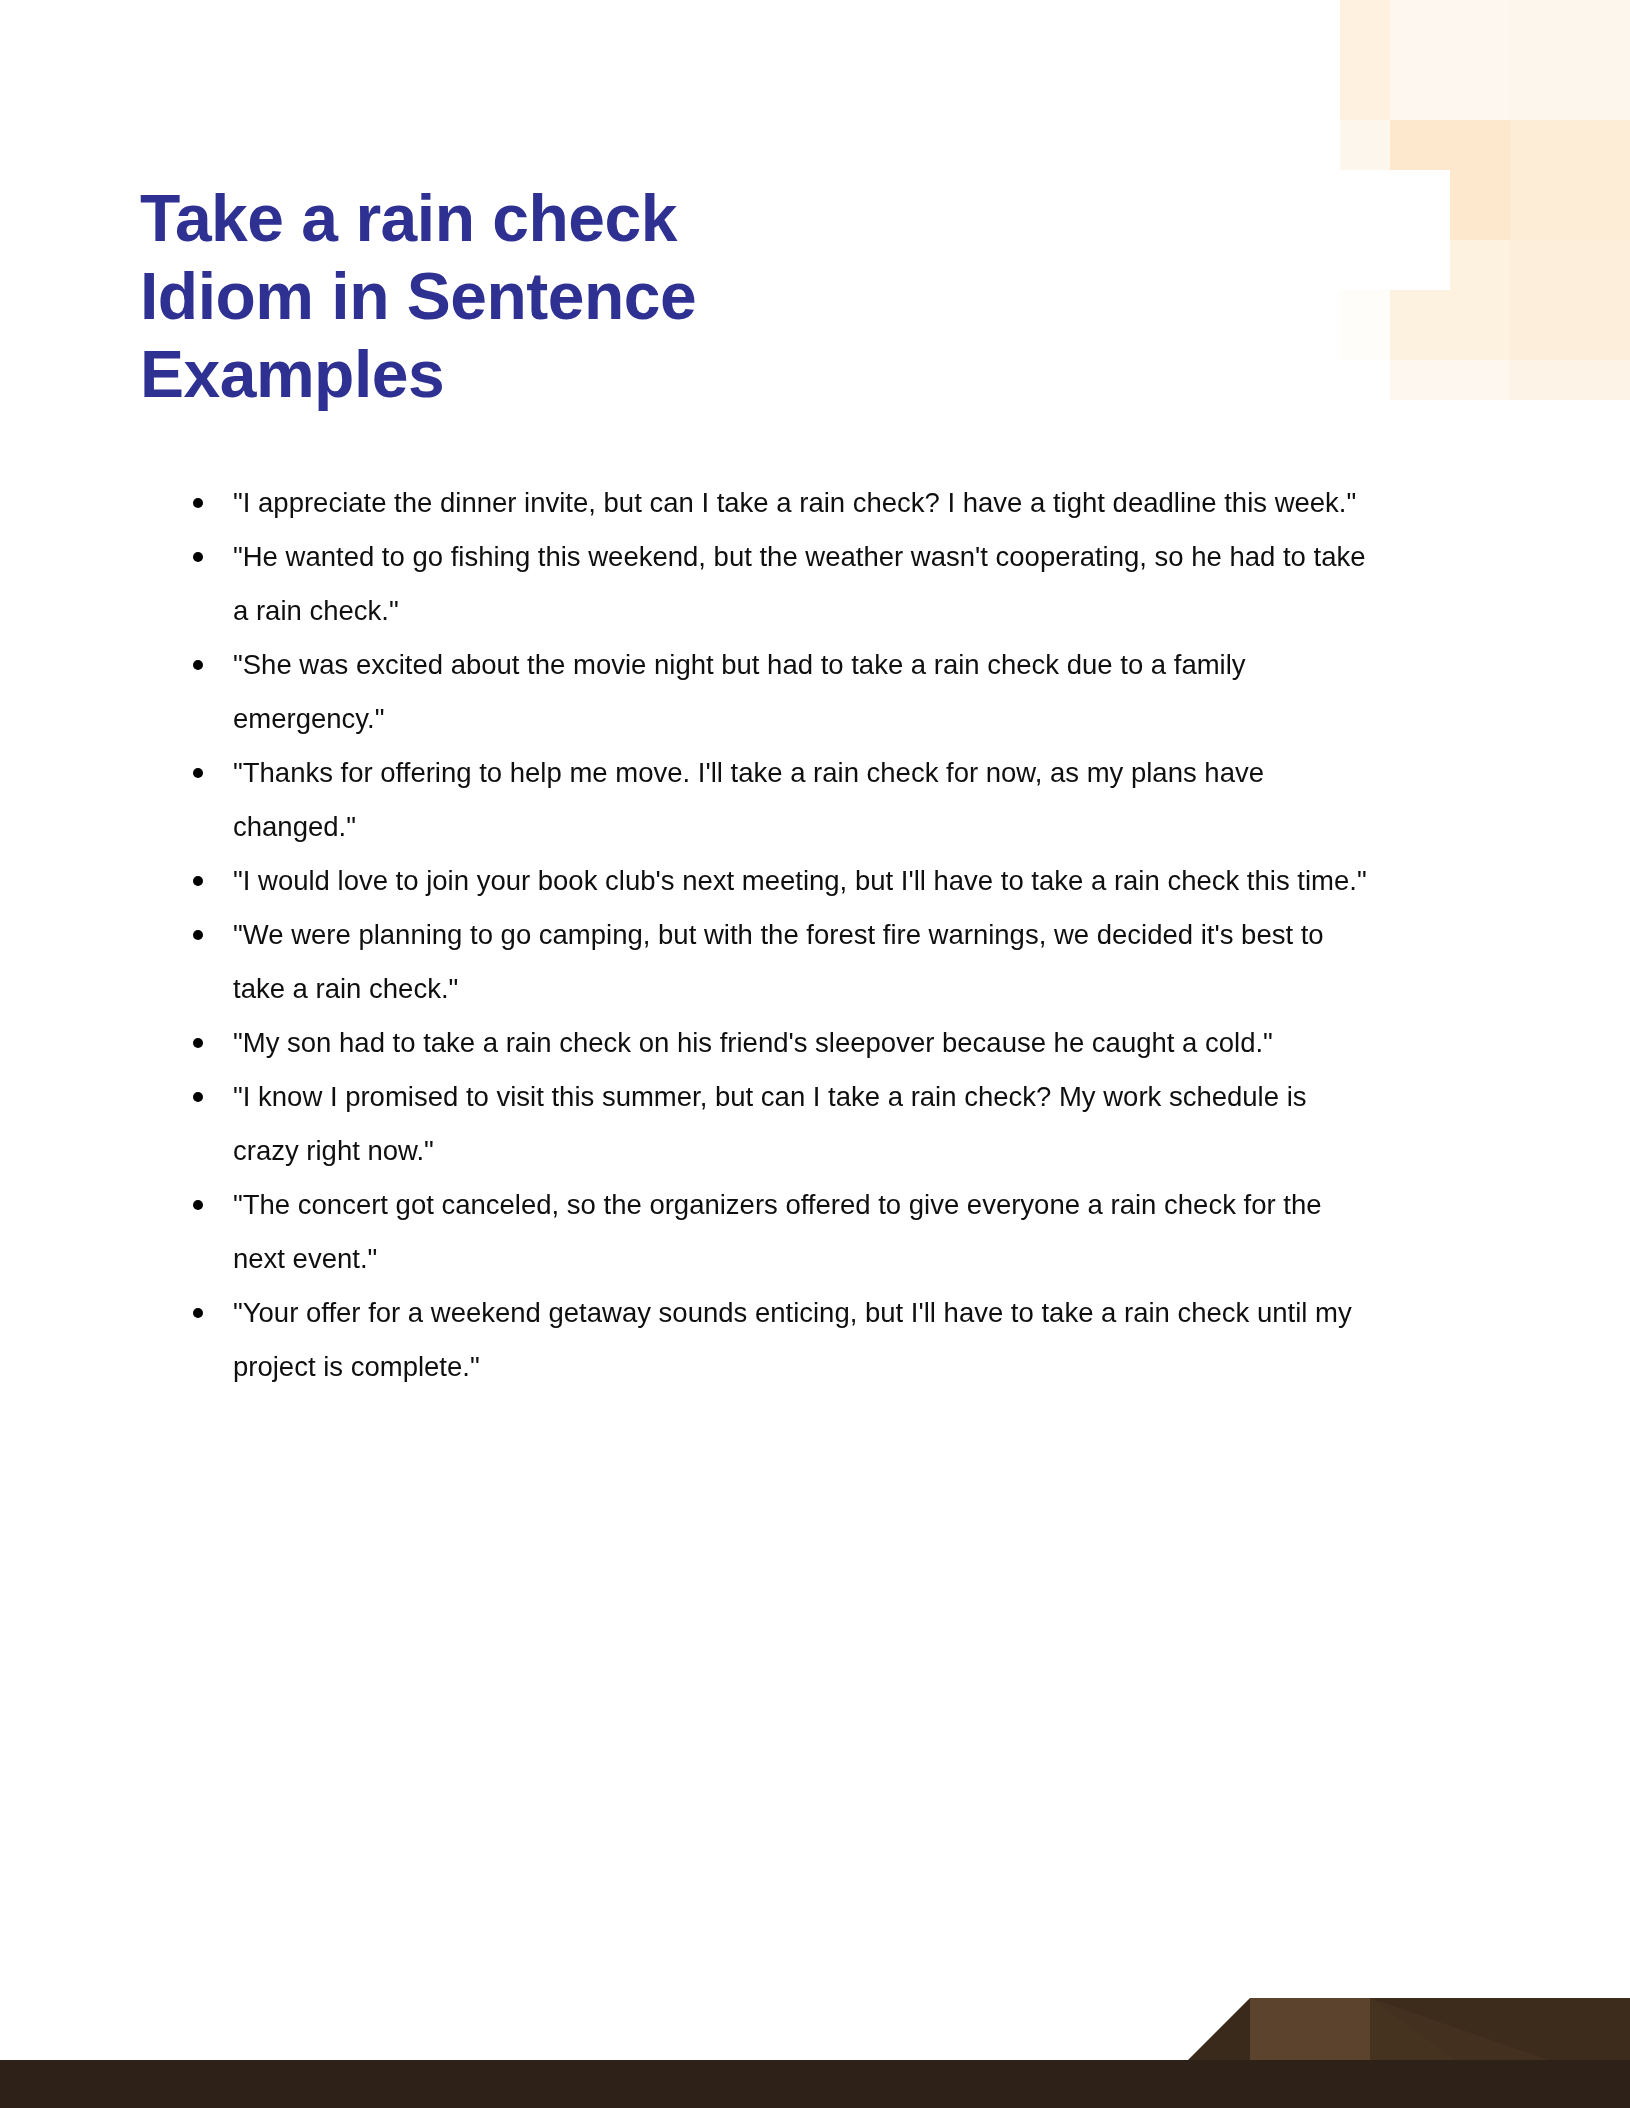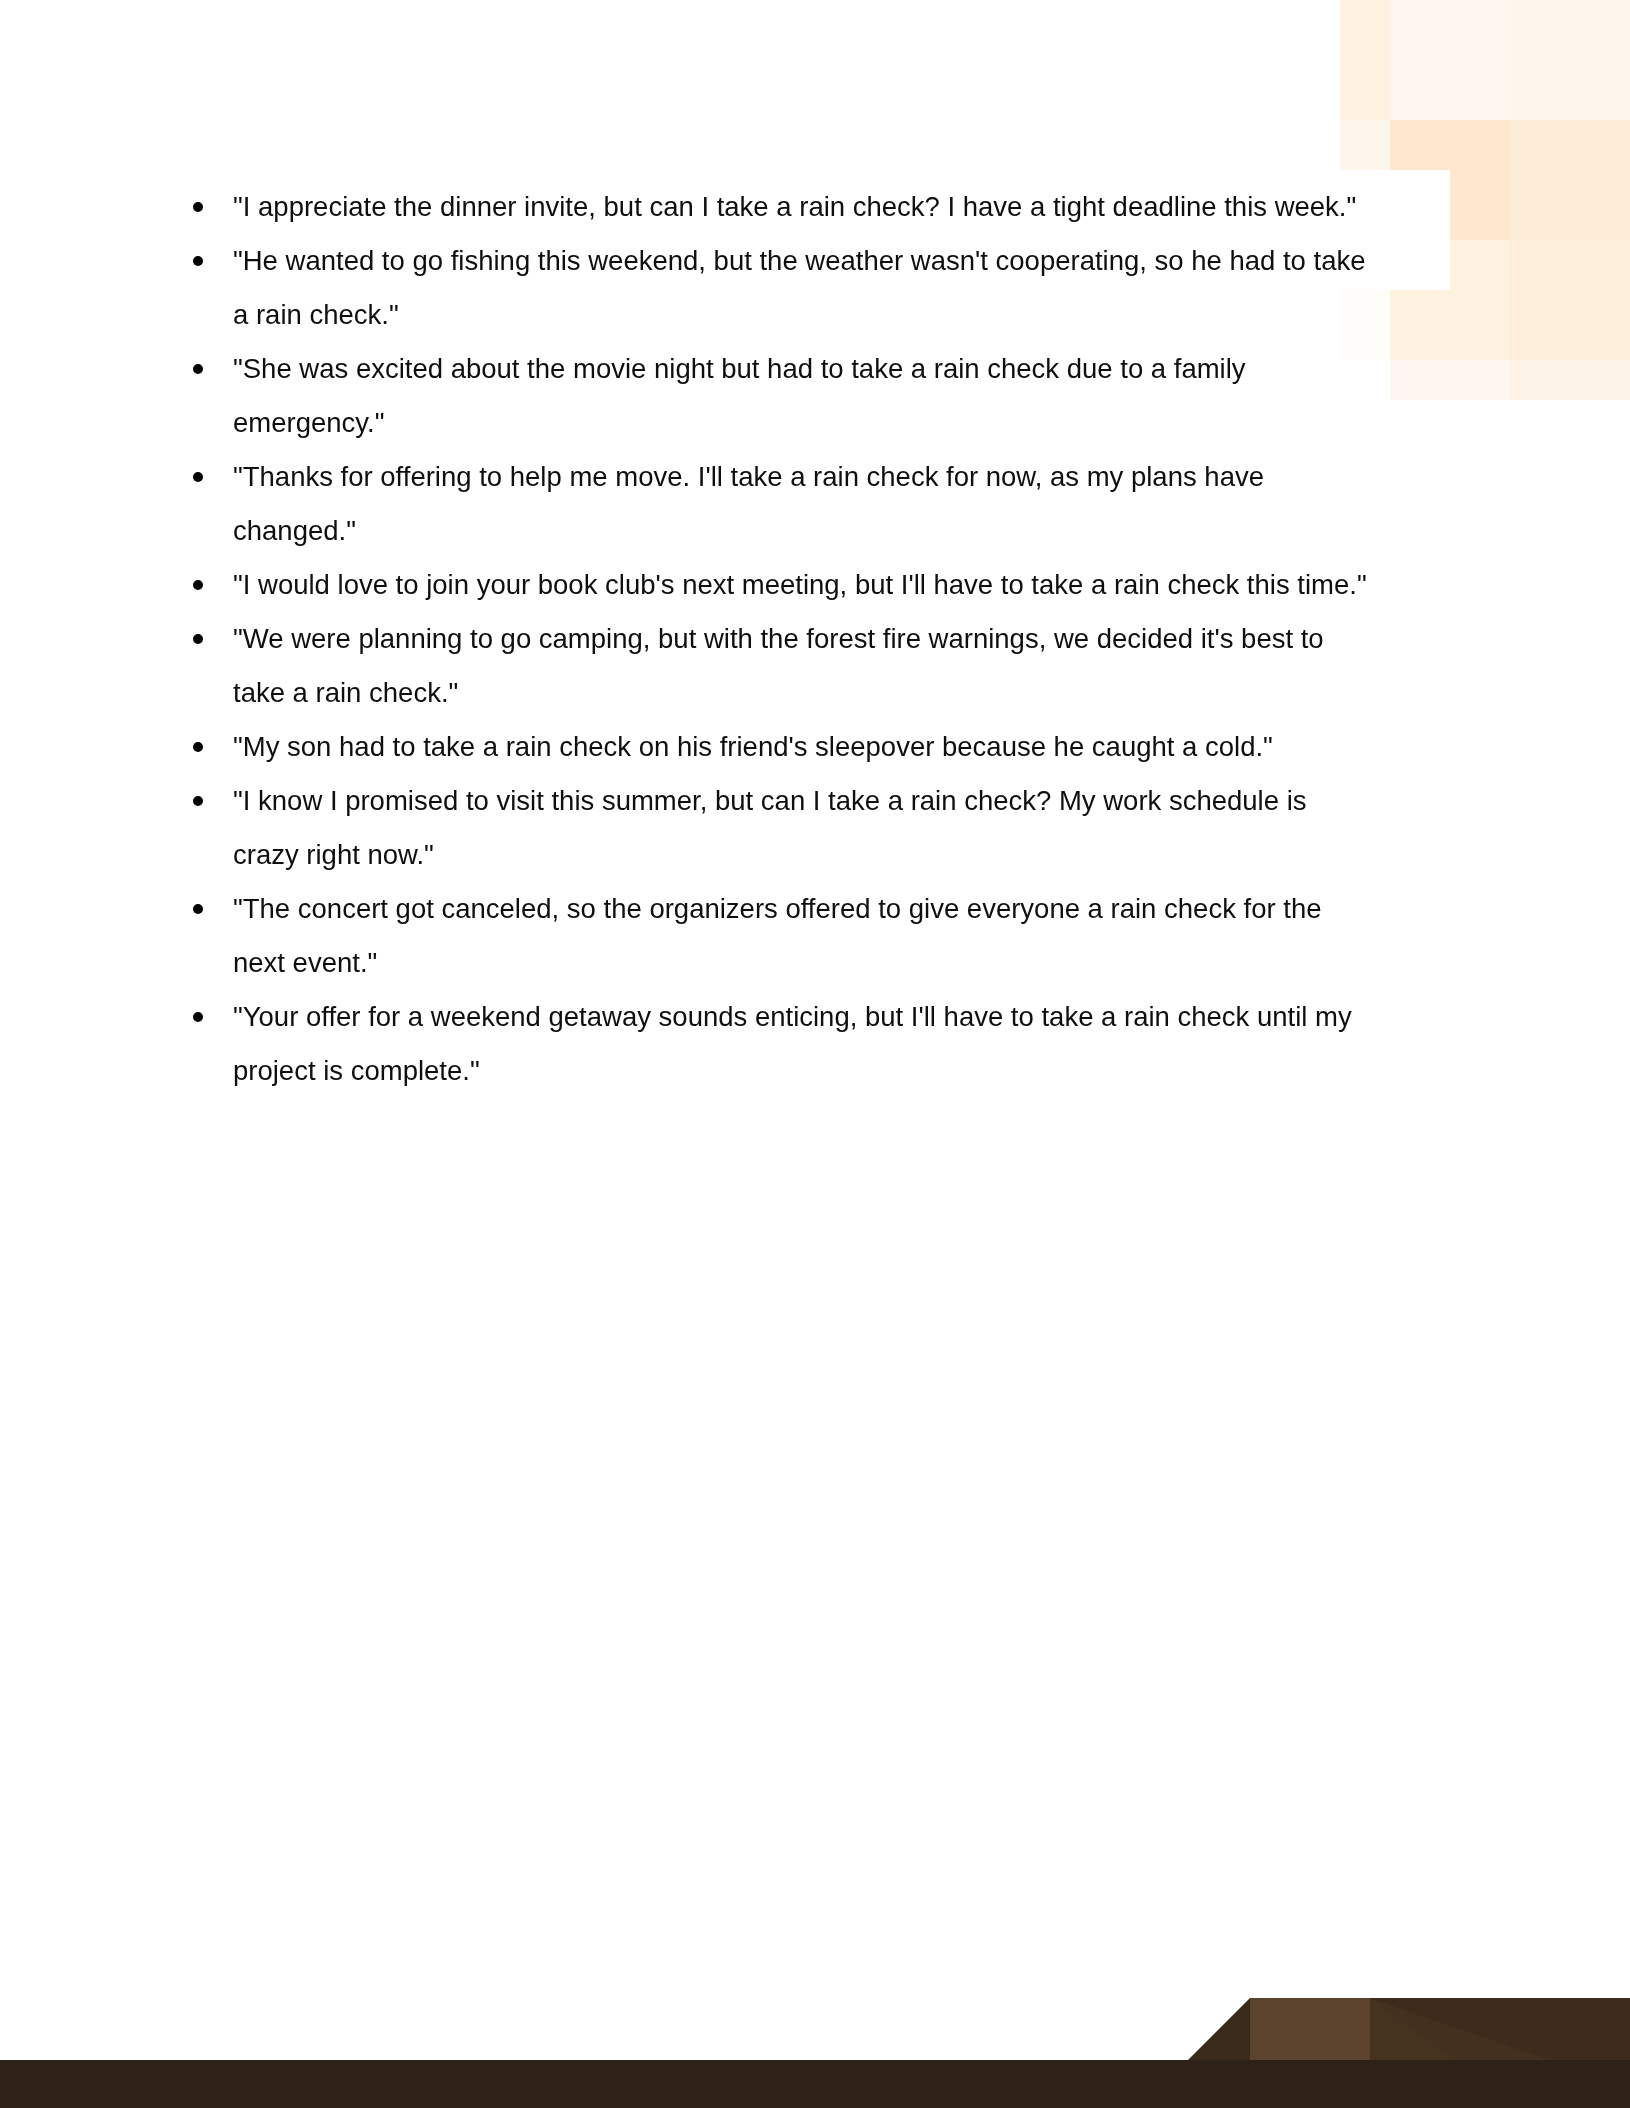--- a/index.html
+++ b/index.html
@@ -136,20 +136,23 @@
     </div>
   </div>
 
   <svg class="corner-tr-mask" viewBox="0 0 480 400" preserveAspectRatio="none">
     <polygon points="0,0 0,400 190,400 190,290 300,290 300,170 190,170 190,0" fill="#ffffff"></polygon>
     <polygon points="0,290 190,290 190,400 110,400" fill="#ffffff"></polygon>
     <polygon points="190,290 300,290 300,400 190,400" fill="#ffffff" opacity="0"></polygon>
   </svg>
 
   <div class="content">
+    <h1 class="doc-title" style="color: rgb(46, 49, 146);">Take a rain check
+Idiom in Sentence
+Examples</h1>
 
     <ul class="examples-list">
       <li style="color: rgb(15, 15, 15);">"I appreciate the dinner invite, but can I take a rain check? I have a tight deadline this week."</li>
       <li style="color: rgb(15, 15, 15);">"He wanted to go fishing this weekend, but the weather wasn't cooperating, so he had to take a rain check."</li>
       <li style="color: rgb(15, 15, 15);">"She was excited about the movie night but had to take a rain check due to a family emergency."</li>
       <li style="color: rgb(15, 15, 15);">"Thanks for offering to help me move. I'll take a rain check for now, as my plans have changed."</li>
       <li style="color: rgb(15, 15, 15);">"I would love to join your book club's next meeting, but I'll have to take a rain check this time."</li>
       <li style="color: rgb(15, 15, 15);">"We were planning to go camping, but with the forest fire warnings, we decided it's best to take a rain check."</li>
       <li style="color: rgb(15, 15, 15);">"My son had to take a rain check on his friend's sleepover because he caught a cold."</li>
       <li style="color: rgb(15, 15, 15);">"I know I promised to visit this summer, but can I take a rain check? My work schedule is crazy right now."</li>

